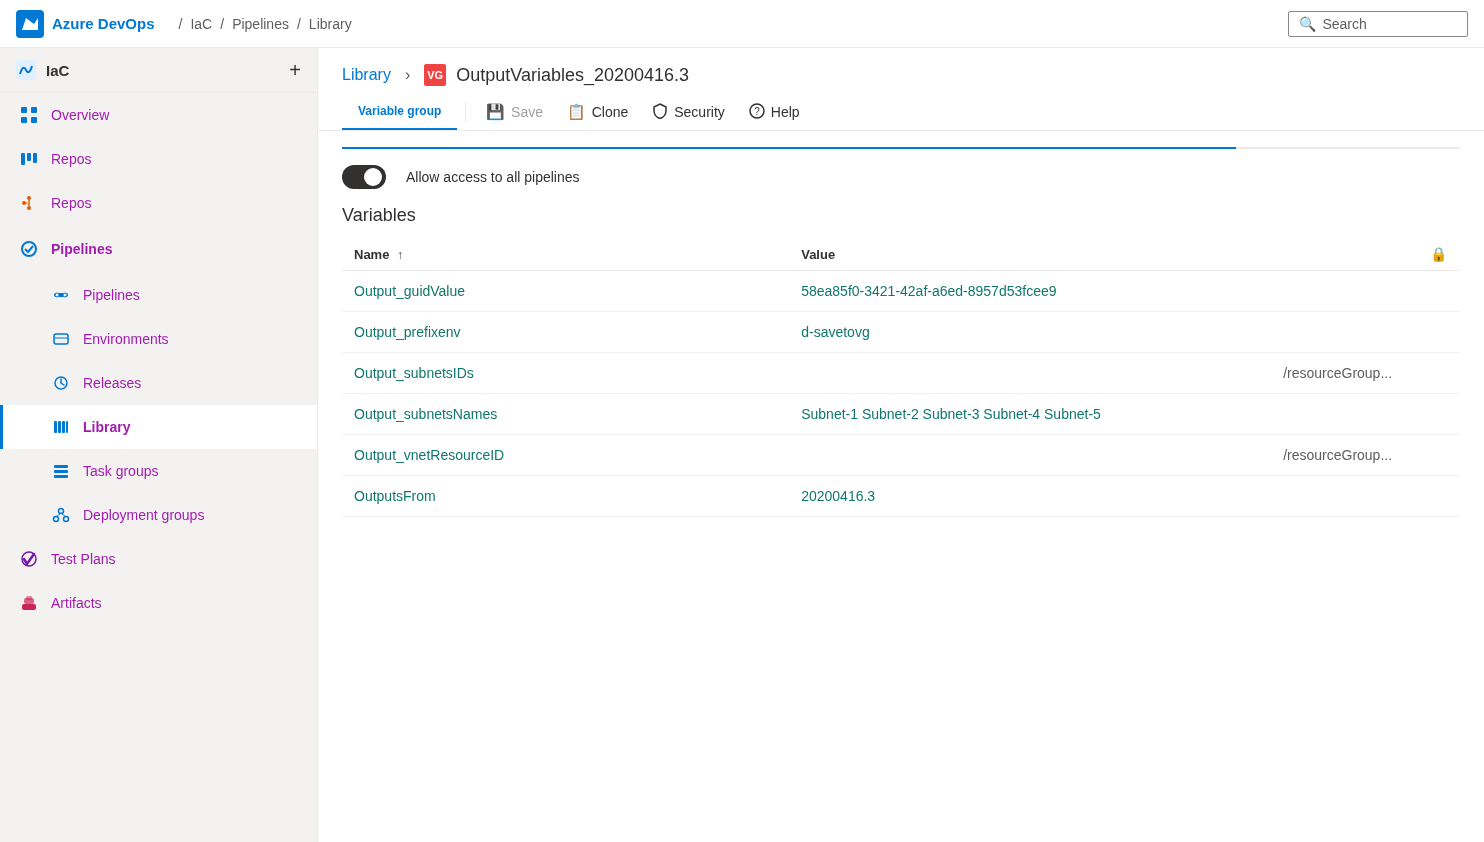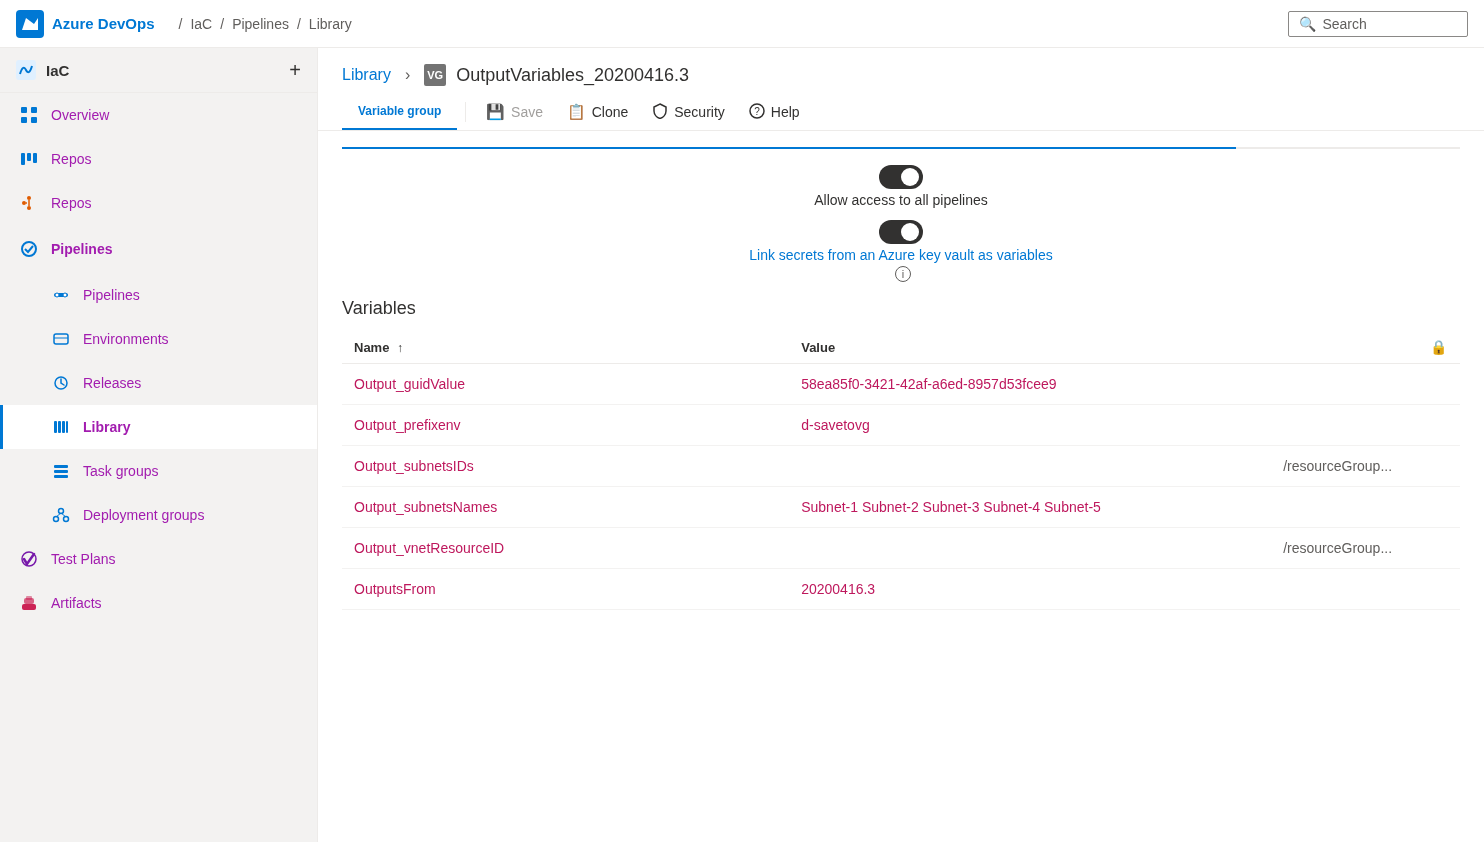--- a/index.html
+++ b/index.html
@@ -144,21 +144,21 @@
     }
     .breadcrumb-link {
       color: #0078d4;
       text-decoration: none;
       font-size: 16px;
     }
     .breadcrumb-sep { color: #605e5c; font-size: 16px; margin: 0 4px; }
     .page-title-icon {
       width: 22px;
       height: 22px;
-      background: #737373;
+      background: #ef4444;
       display: inline-flex;
       align-items: center;
       justify-content: center;
       color: #fff;
       font-size: 11px;
       font-weight: 700;
       border-radius: 2px;
     }
     .page-title-text {
       font-size: 18px;
@@ -210,23 +210,22 @@
 
     
     .content-body {
       padding: 16px 24px;
     }
 
     
     .toggle-row {
       display: flex;
       align-items: center;
-      gap: 3px;
+      gap: 20px;
       margin-bottom: 12px;
-      flex-direction: column;
     }
     .toggle {
       width: 44px;
       height: 24px;
       background: #323130;
       border-radius: 12px;
       position: relative;
       cursor: pointer;
       flex-shrink: 0;
     }
@@ -281,21 +280,21 @@
     .var-table th {
       text-align: left;
       font-weight: 600;
       font-size: 13px;
       color: #323130;
       padding: 8px 12px;
     }
     .var-table td {
       padding: 12px 12px;
       font-size: 14px;
-      color: #be185d;
+      color: #0f766e;
       border-bottom: 1px solid #f3f2f1;
       vertical-align: middle;
     }
     .var-table .col-name { width: 40%; }
     .var-table .col-value { width: 55%; }
     .var-table .col-lock { width: 32px; text-align: right; }
     .sort-arrow { font-size: 12px; margin-left: 4px; color: #323130; }
     .lock-icon { color: #605e5c; font-size: 14px; }
   </style>
 </head>
@@ -522,27 +521,20 @@
 
       <div style="height:2px; background: linear-gradient(to right, #0078d4 80%, #edebe9 80%); margin-bottom: 16px;"></div>
 
       <div class="toggle-row">
         <div class="toggle">
           <div class="toggle-knob" style="left: 22px;"></div>
         </div>
         <span class="toggle-label">Allow access to all pipelines</span>
       </div>
 
-      <div class="toggle-row">
-        <div class="toggle">
-          <div class="toggle-knob" style="left: 22px;"></div>
-        </div>
-        <span class="toggle-link" style="cursor:pointer;">Link secrets from an Azure key vault as variables</span>
-        <div class="info-icon">i</div>
-      </div>
 
       <div class="variables-title">Variables</div>
 
       <table class="var-table">
         <thead>
           <tr>
             <th class="col-name">
               <span>Name</span>
               <span class="sort-arrow">↑</span>
             </th>

